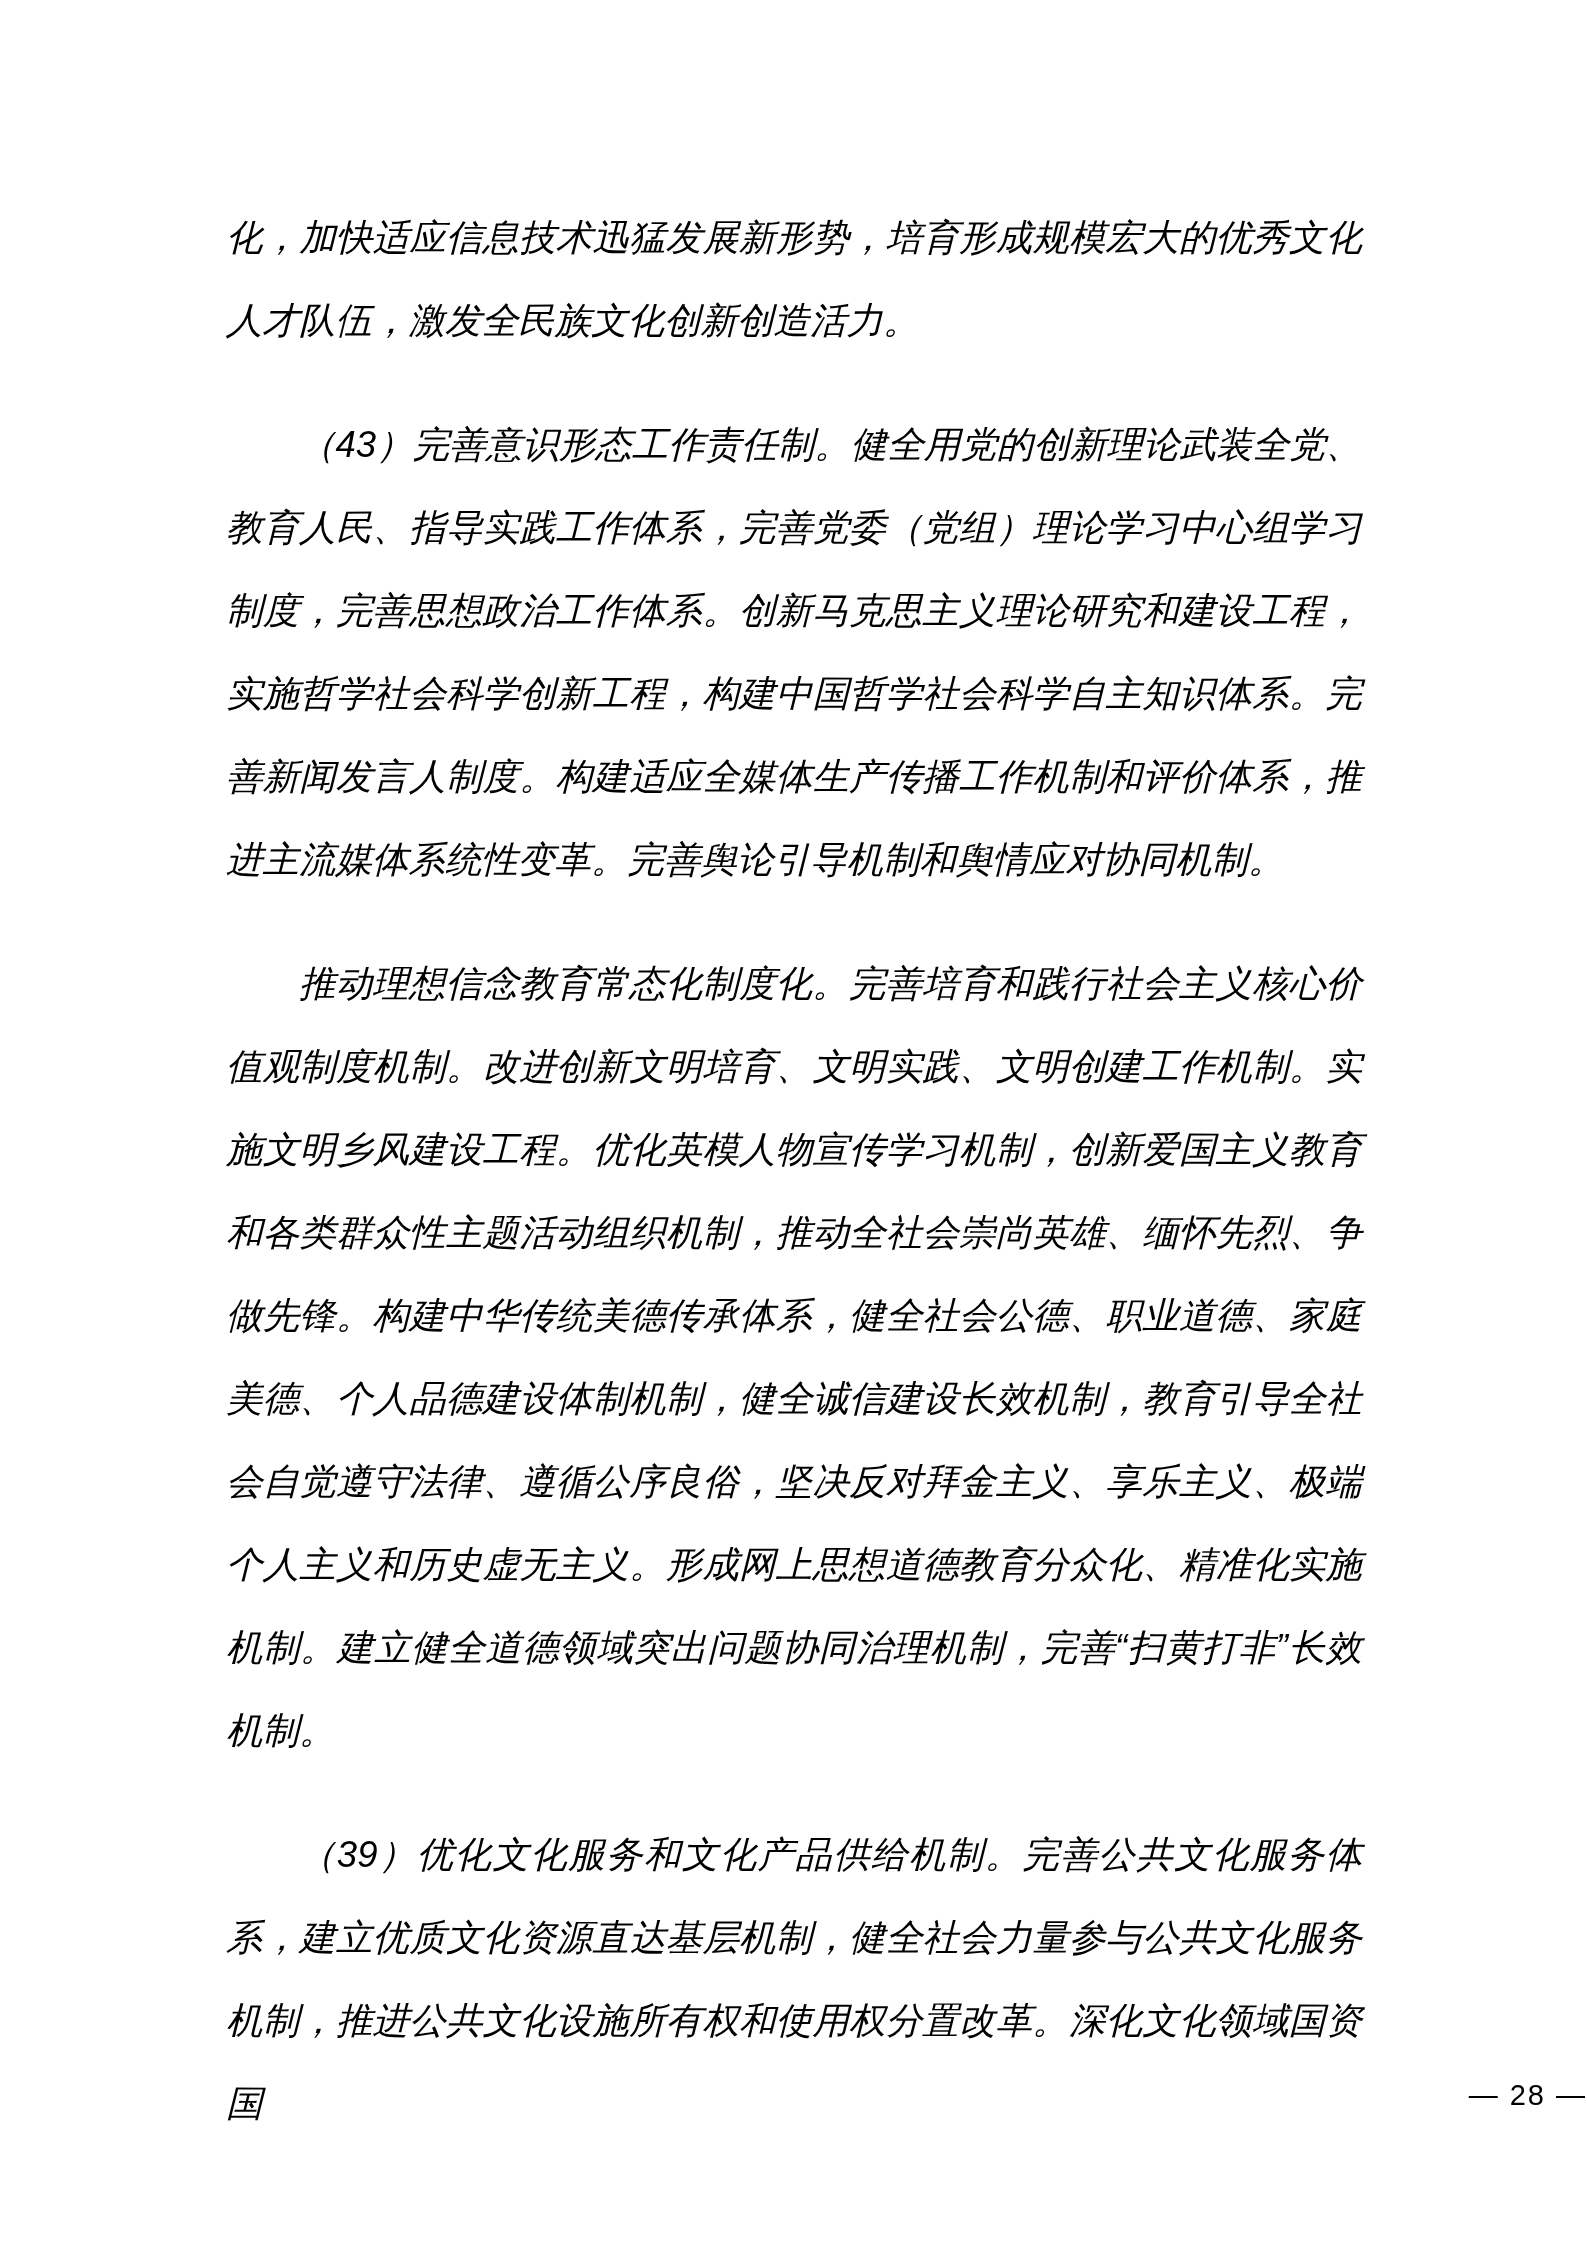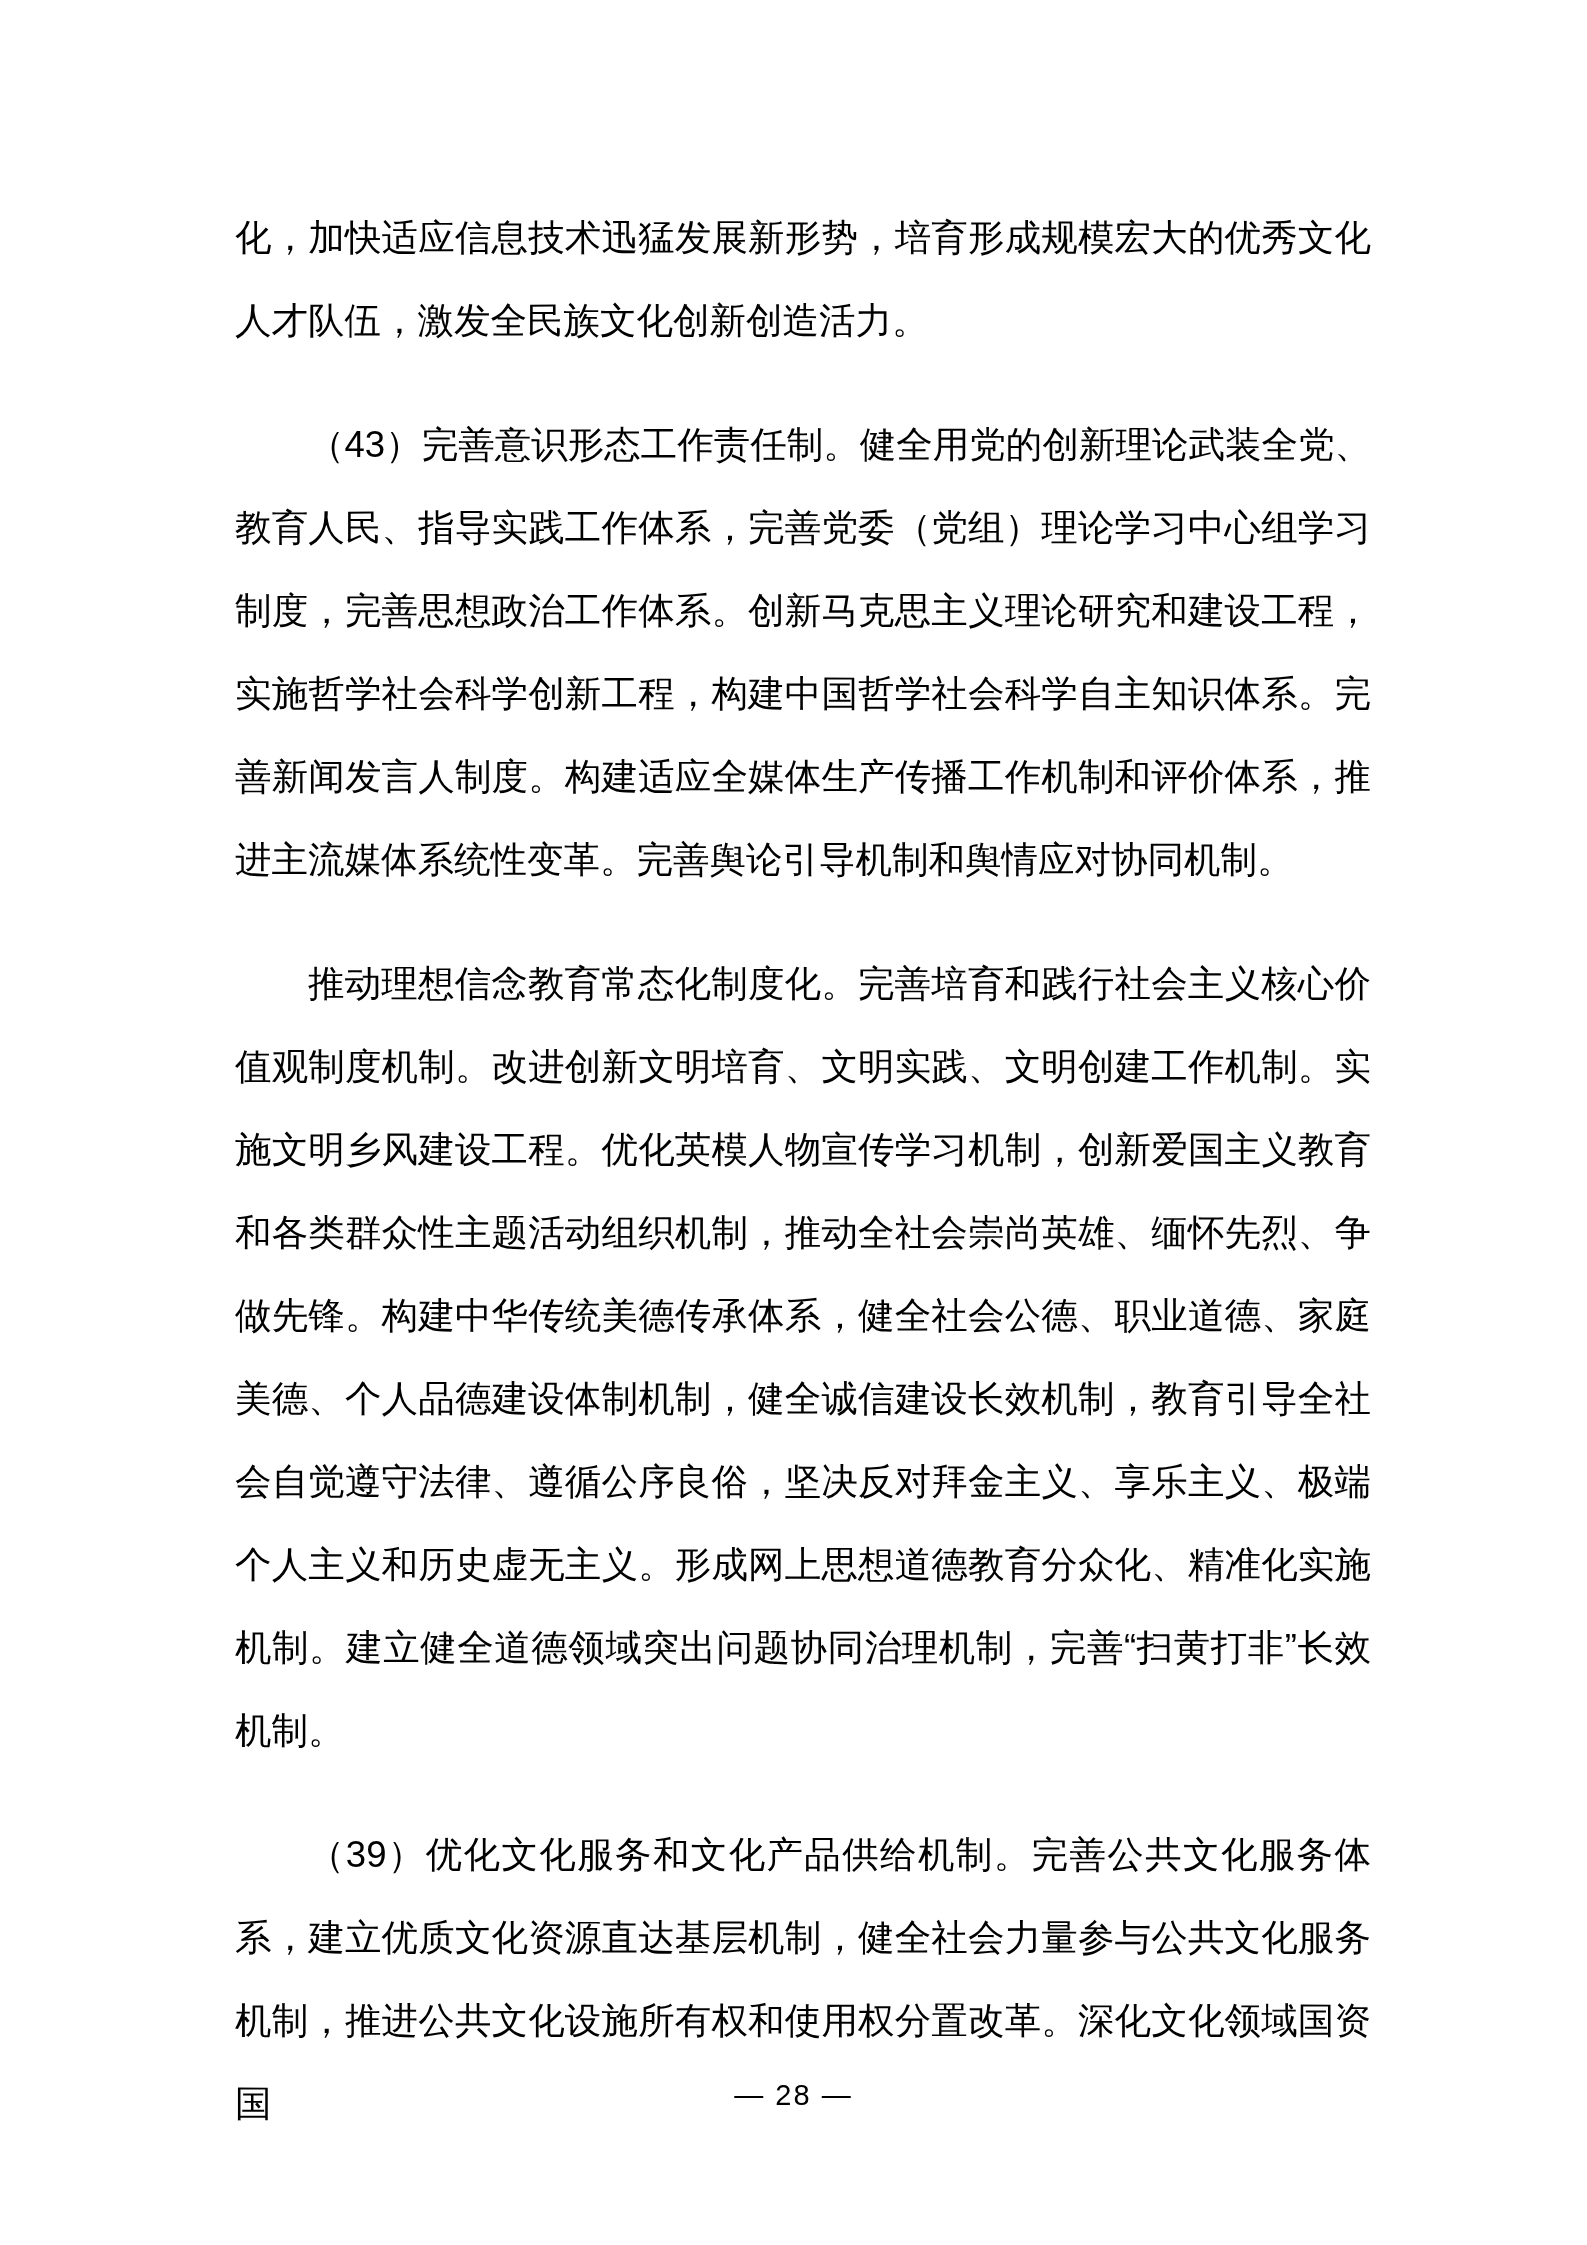--- a/index.html
+++ b/index.html
@@ -18,45 +18,46 @@
   .page {
     position: absolute;
     left: 0;
     top: 0;
     width: 1587px;
     height: 2245px;
     background: #ffffff;
   }
   .doc-body {
     position: absolute;
-    left: 235px;
+    left: 226px;
     top: 196px;
     width: 1136px;
     font-size: 36.5px;
     line-height: 83px;
     text-align: justify;
     text-justify: inter-ideograph;
     color: #000000;
+    font-style: italic;
   }
   .doc-body p {
     margin: 0 0 41px 0;
     padding: 0;
   }
   .doc-body p:last-child {
     margin-bottom: 0;
   }
   .doc-body p.indent {
     text-indent: 2em;
   }
   .page-number {
     position: absolute;
     left: 0;
     right: 0;
     top: 2078px;
-    text-align: center;
+    text-align: right;
     font-size: 29px;
     line-height: 34px;
     color: #000000;
     letter-spacing: 2px;
   }
 </style>
 </head>
 <body>
 
 <div class="page">

